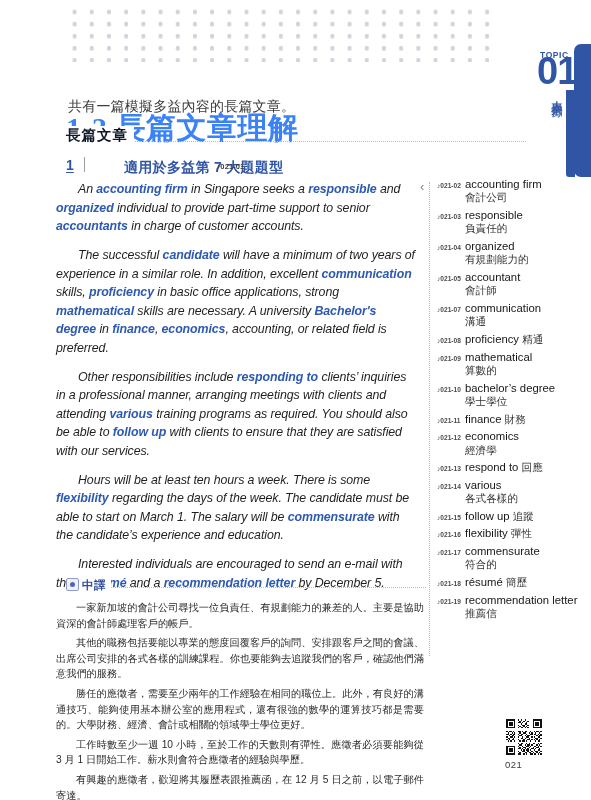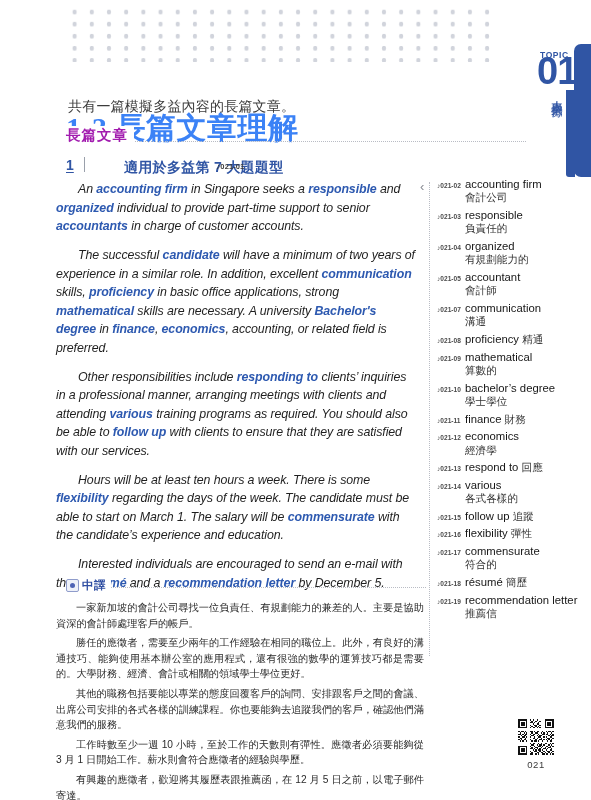--- a/index.html
+++ b/index.html
@@ -118,21 +118,21 @@
     top: 126px;
     width: 460px;
     height: 20px;
   }
   .sect-head .label {
     position: absolute;
     left: 0;
     top: 0;
     font-size: 14.5px;
     font-weight: 700;
-    color: #a21caf;
+    color: #0f172a;
     letter-spacing: 1px;
     background: #fff;
     padding-right: 6px;
     z-index: 2;
   }
   .sect-head .rule {
     position: absolute;
     left: 0;
     right: 0;
     top: 15px;
@@ -257,21 +257,21 @@
     left: 66px;
     top: 578px;
     width: 360px;
     height: 16px;
   }
   .badge {
     position: absolute;
     left: 0;
     top: 0;
     display: flex;
-    align-items: center;
+    align-items: flex-start;
     background: #fff;
     padding-right: 5px;
     z-index: 2;
   }
   .badge .sq {
     width: 11px;
     height: 11px;
     border: 1px solid #8f9ccb;
     background: #eef1f9;
     border-radius: 2px;
@@ -311,24 +311,23 @@
     line-height: 15.6px;
     color: #2b2b2b;
     text-align: justify;
   }
   .trans-body p { margin: 0 0 4px 0; text-indent: 20px; }
   .trans-body p:last-child { margin-bottom: 8px; }
 
   
   .qr-wrap {
     position: absolute;
-    left: 517px;
+    left: 505px;
     top: 718px;
     width: 38px;
-    text-align: center;
   }
   .qr {
     width: 38px;
     height: 38px;
     display: block;
   }
   .pageno {
     margin-top: 3px;
     font-size: 9.5px;
     color: #3a3a3a;
@@ -450,22 +449,22 @@
 
   <div class="trans-head">
     <div class="rule"></div>
     <div class="badge">
       <span class="sq"></span>
       <span class="txt">中譯</span>
     </div>
   </div>
   <div class="trans-body" id="trans">
       <p>一家新加坡的會計公司尋找一位負責任、有規劃能力的兼差的人。主要是協助資深的會計師處理客戶的帳戶。</p>
+      <p>其他的職務包括要能以專業的態度回覆客戶的詢問、安排跟客戶之間的會議、出席公司安排的各式各樣的訓練課程。你也要能夠去追蹤我們的客戶，確認他們滿意我們的服務。</p>
       <p>勝任的應徵者，需要至少兩年的工作經驗在相同的職位上。此外，有良好的溝通技巧、能夠使用基本辦公室的應用程式，還有很強的數學的運算技巧都是需要的。大學財務、經濟、會計或相關的領域學士學位更好。</p>
-      <p>其他的職務包括要能以專業的態度回覆客戶的詢問、安排跟客戶之間的會議、出席公司安排的各式各樣的訓練課程。你也要能夠去追蹤我們的客戶，確認他們滿意我們的服務。</p>
       <p>工作時數至少一週 10 小時，至於工作的天數則有彈性。應徵者必須要能夠從 3 月 1 日開始工作。薪水則會符合應徵者的經驗與學歷。</p>
       <p>有興趣的應徵者，歡迎將其履歷表跟推薦函，在 12 月 5 日之前，以電子郵件寄達。</p>
     </div>
 
   <div class="qr-wrap">
     <svg class="qr" viewBox="0 0 29 29" shape-rendering="crispEdges">
       <rect width="29" height="29" fill="#ffffff"></rect>
       <g fill="#111111">
         <rect x="1" y="1" width="7" height="1"></rect>
           <rect x="1" y="7" width="7" height="1"></rect>

